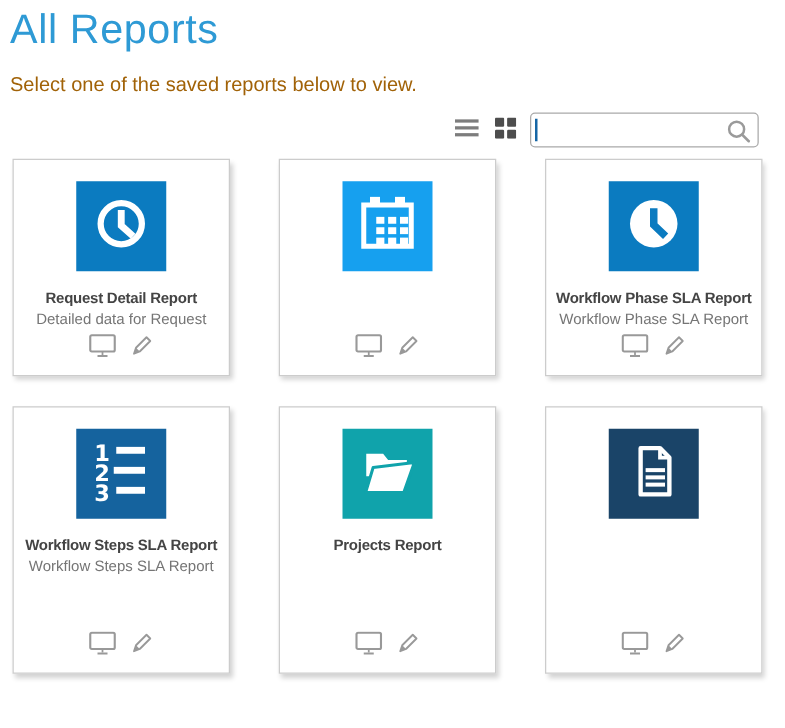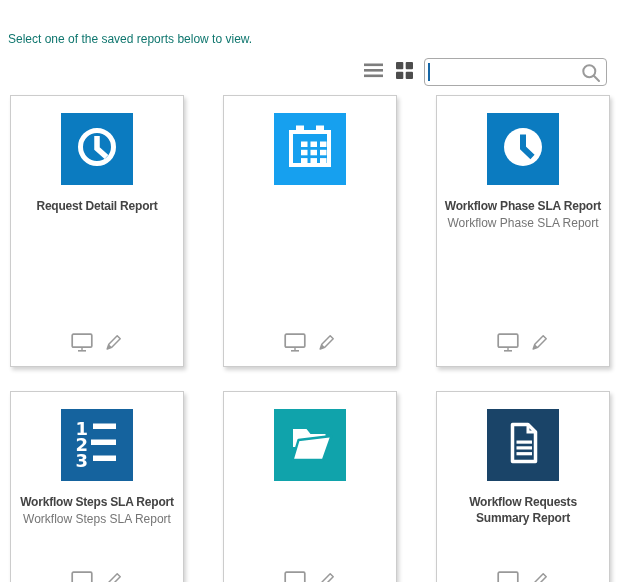--- a/index.html
+++ b/index.html
@@ -7,21 +7,21 @@
   body {
     width:628px; height:582px; background:#ffffff;
     font-family:"Liberation Sans", sans-serif; color:#444;
     overflow:hidden;
   }
   .page-title {
     margin:4px 0 0 8px; font-size:33px; font-weight:300;
     color:#2E9AD5; letter-spacing:0.5px;
   }
   .page-subtitle {
-    margin:32px 0 0 8px; font-size:12px; color:#0f766e;
+    margin:18px 0 0 8px; font-size:16px; color:#a16207;
   }
   .toolbar {
     display:flex; align-items:center; justify-content:flex-end;
     margin:12px 21px 0 0; gap:9px; height:28px;
   }
   .view-btn {
     background:none; border:none; padding:2px; cursor:pointer;
     display:flex; align-items:center;
   }
   .search-box {
@@ -37,21 +37,21 @@
     border:none; outline:none; flex:1; height:100%;
     padding:0 28px 0 8px; font-size:13px; background:transparent;
     font-family:"Liberation Sans", sans-serif;
   }
   .search-box .mag { position:absolute; right:5px; top:4px; cursor:pointer; }
   .cards {
     display:grid; grid-template-columns:repeat(3,174px);
     gap:24px 39px; margin:9px 0 0 10px;
   }
   .card {
-    position:relative; height:272px; background:#fff;
+    position:relative; height:174px; background:#fff;
     border:1px solid #cccccc;
     box-shadow:2px 3px 4px rgba(0,0,0,0.18);
     text-align:center; padding-top:17px; cursor:pointer;
   }
   .card:nth-child(n+4) { height:214px; }
   .tile {
     width:72px; height:72px; margin:0 auto;
     display:flex; align-items:center; justify-content:center;
   }
   .card-title {
@@ -66,20 +66,21 @@
     position:absolute; bottom:11px; left:0; right:0;
     display:flex; justify-content:center; align-items:center; gap:11px;
   }
   .action-btn { background:none; border:none; padding:0; cursor:pointer; display:flex; }
 </style>
 </head>
 <body>
 
 <div>
 
+  <h1 class="page-title">All Reports</h1>
   <p class="page-subtitle">Select one of the saved reports below to view.</p>
 
   <div class="toolbar">
     <button class="view-btn">
       <span>
         <svg width="19" height="15" viewBox="0 0 19 15">
           <rect x="0" y="0.5" width="19" height="2.6" fill="#7d7d7d"></rect>
           <rect x="0" y="6" width="19" height="2.6" fill="#7d7d7d"></rect>
           <rect x="0" y="11.5" width="19" height="2.6" fill="#7d7d7d"></rect>
         </svg>
@@ -112,20 +113,21 @@
     <div class="card">
       <div class="tile" style="background-color: rgb(11, 123, 192);">
         <span>
           <svg width="72" height="72" viewBox="0 0 72 72">
             <circle cx="36" cy="36" r="16.5" fill="none" stroke="#fff" stroke-width="5"></circle>
             <path d="M36 25 L36 37.5 L45.5 46" fill="none" stroke="#fff" stroke-width="5.5"></path>
           </svg>
         </span>
       </div>
       <div class="card-title">Request Detail Report</div>
+      <div class="card-subtitle">Detailed data for Request</div>
       <div class="card-actions">
         <button class="action-btn">
           <span>
             <svg width="22" height="19" viewBox="0 0 22 19">
               <rect x="1.2" y="1.2" width="19.6" height="13" rx="1.2" fill="none" stroke="#999" stroke-width="1.7"></rect>
               <line x1="11" y1="14.5" x2="11" y2="17" stroke="#999" stroke-width="1.4"></line>
               <line x1="7" y1="17.8" x2="15" y2="17.8" stroke="#999" stroke-width="1.6"></line>
             </svg>
           </span>
         </button>
@@ -256,20 +258,21 @@
 
     <div class="card">
       <div class="tile" style="background-color: rgb(16, 163, 171);">
         <span>
           <svg width="72" height="72" viewBox="0 0 72 72">
             <path d="M19 22 L32.5 22 L36.5 27 L51.5 27 L51.5 40 L19 40 Z" fill="#fff"></path>
             <path d="M24.5 33 L57.5 29 L49 53 L18.5 53 Z" fill="#fff" stroke="#10A3AB" stroke-width="2.4" stroke-linejoin="round"></path>
           </svg>
         </span>
       </div>
+      <div class="card-title">Projects Report</div>
       <div class="card-subtitle"></div>
       <div class="card-actions">
         <button class="action-btn">
           <span>
             <svg width="22" height="19" viewBox="0 0 22 19">
               <rect x="1.2" y="1.2" width="19.6" height="13" rx="1.2" fill="none" stroke="#999" stroke-width="1.7"></rect>
               <line x1="11" y1="14.5" x2="11" y2="17" stroke="#999" stroke-width="1.4"></line>
               <line x1="7" y1="17.8" x2="15" y2="17.8" stroke="#999" stroke-width="1.6"></line>
             </svg>
           </span>
@@ -292,21 +295,20 @@
             <path d="M25.5 17.5 L41 17.5 L48.5 25 L48.5 54.5 L25.5 54.5 Z" fill="none" stroke="#fff" stroke-width="3.5" stroke-linejoin="round"></path>
             <path d="M41 17.5 L41 25 L48.5 25" fill="none" stroke="#fff" stroke-width="3"></path>
             <g fill="#fff">
               <rect x="29.5" y="33.5" width="15.5" height="3.2"></rect>
               <rect x="29.5" y="39.3" width="15.5" height="3.2"></rect>
               <rect x="29.5" y="45.1" width="15.5" height="3.2"></rect>
             </g>
           </svg>
         </span>
       </div>
-      <div class="card-title">Workflow Requests Summary Report</div>
       <div class="card-subtitle"></div>
       <div class="card-actions">
         <button class="action-btn">
           <span>
             <svg width="22" height="19" viewBox="0 0 22 19">
               <rect x="1.2" y="1.2" width="19.6" height="13" rx="1.2" fill="none" stroke="#999" stroke-width="1.7"></rect>
               <line x1="11" y1="14.5" x2="11" y2="17" stroke="#999" stroke-width="1.4"></line>
               <line x1="7" y1="17.8" x2="15" y2="17.8" stroke="#999" stroke-width="1.6"></line>
             </svg>
           </span>

